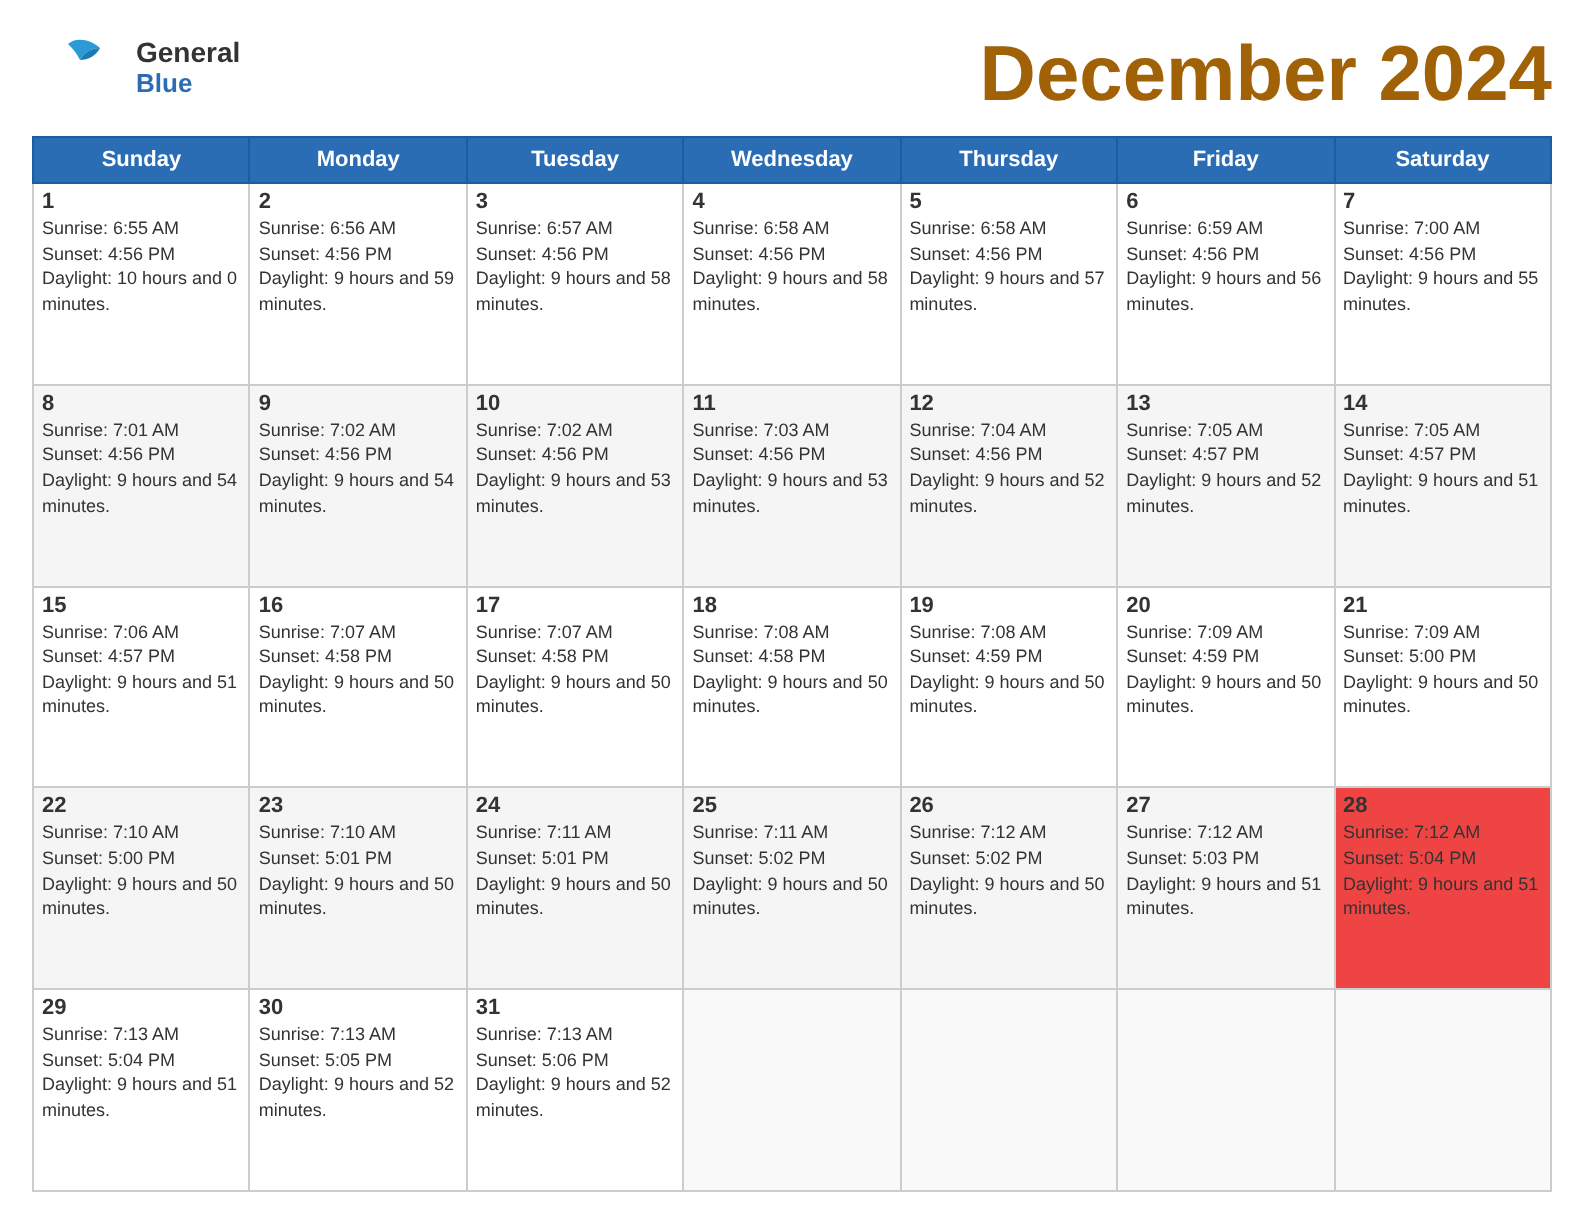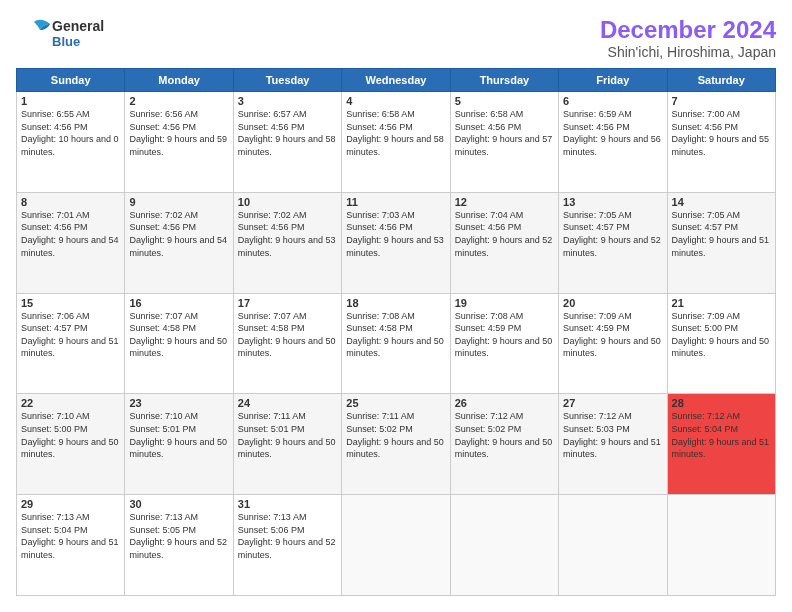--- a/index.html
+++ b/index.html
@@ -24,23 +24,23 @@
       margin-bottom: 8px;
     }
     .logo {
       display: flex;
       align-items: center;
     }
     .title-block {
       text-align: right;
     }
     .month-title {
-      font-size: 24px;
+      font-size: 39px;
       font-weight: bold;
-      color: #8b5cf6;
+      color: #a16207;
     }
     .location-title {
       font-size: 14px;
       color: #555;
     }
     .calendar {
       flex: 1;
       border: 1px solid #ccc;
       border-collapse: collapse;
       width: 100%;
@@ -82,34 +82,33 @@
       width: 100%;
       border-collapse: collapse;
     }
   </style>
 </head>
 <body>
 
 <div class="page">
   <div class="header">
     <div class="logo">
-  <div style="display:flex;align-items:center;gap:0;">
+  <div style="display:flex;align-items:center;gap:16px;">
     <svg width="36" height="36" viewBox="0 0 36 36">
       <path d="M18 6 C22 2, 30 4, 34 8 C30 8, 26 10, 24 14 C22 10, 20 8, 18 6Z" fill="#2a9bd4"></path>
       <path d="M24 14 C26 10, 30 8, 34 8 C32 12, 28 14, 24 14Z" fill="#1a7ab5"></path>
     </svg>
     <div style="line-height:1.1;">
       <div style="font-size:14px;font-weight:bold;color:#333;">General</div>
       <div style="font-size:13px;font-weight:bold;color:#2a6db5;">Blue</div>
     </div>
   </div>
 </div>
     <div class="title-block">
       <div class="month-title">December 2024</div>
-      <div class="location-title">Shin'ichi, Hiroshima, Japan</div>
     </div>
   </div>
 
   <table class="calendar">
     <thead>
       <tr>
         <th>Sunday</th>
         <th>Monday</th>
         <th>Tuesday</th>
         <th>Wednesday</th>

